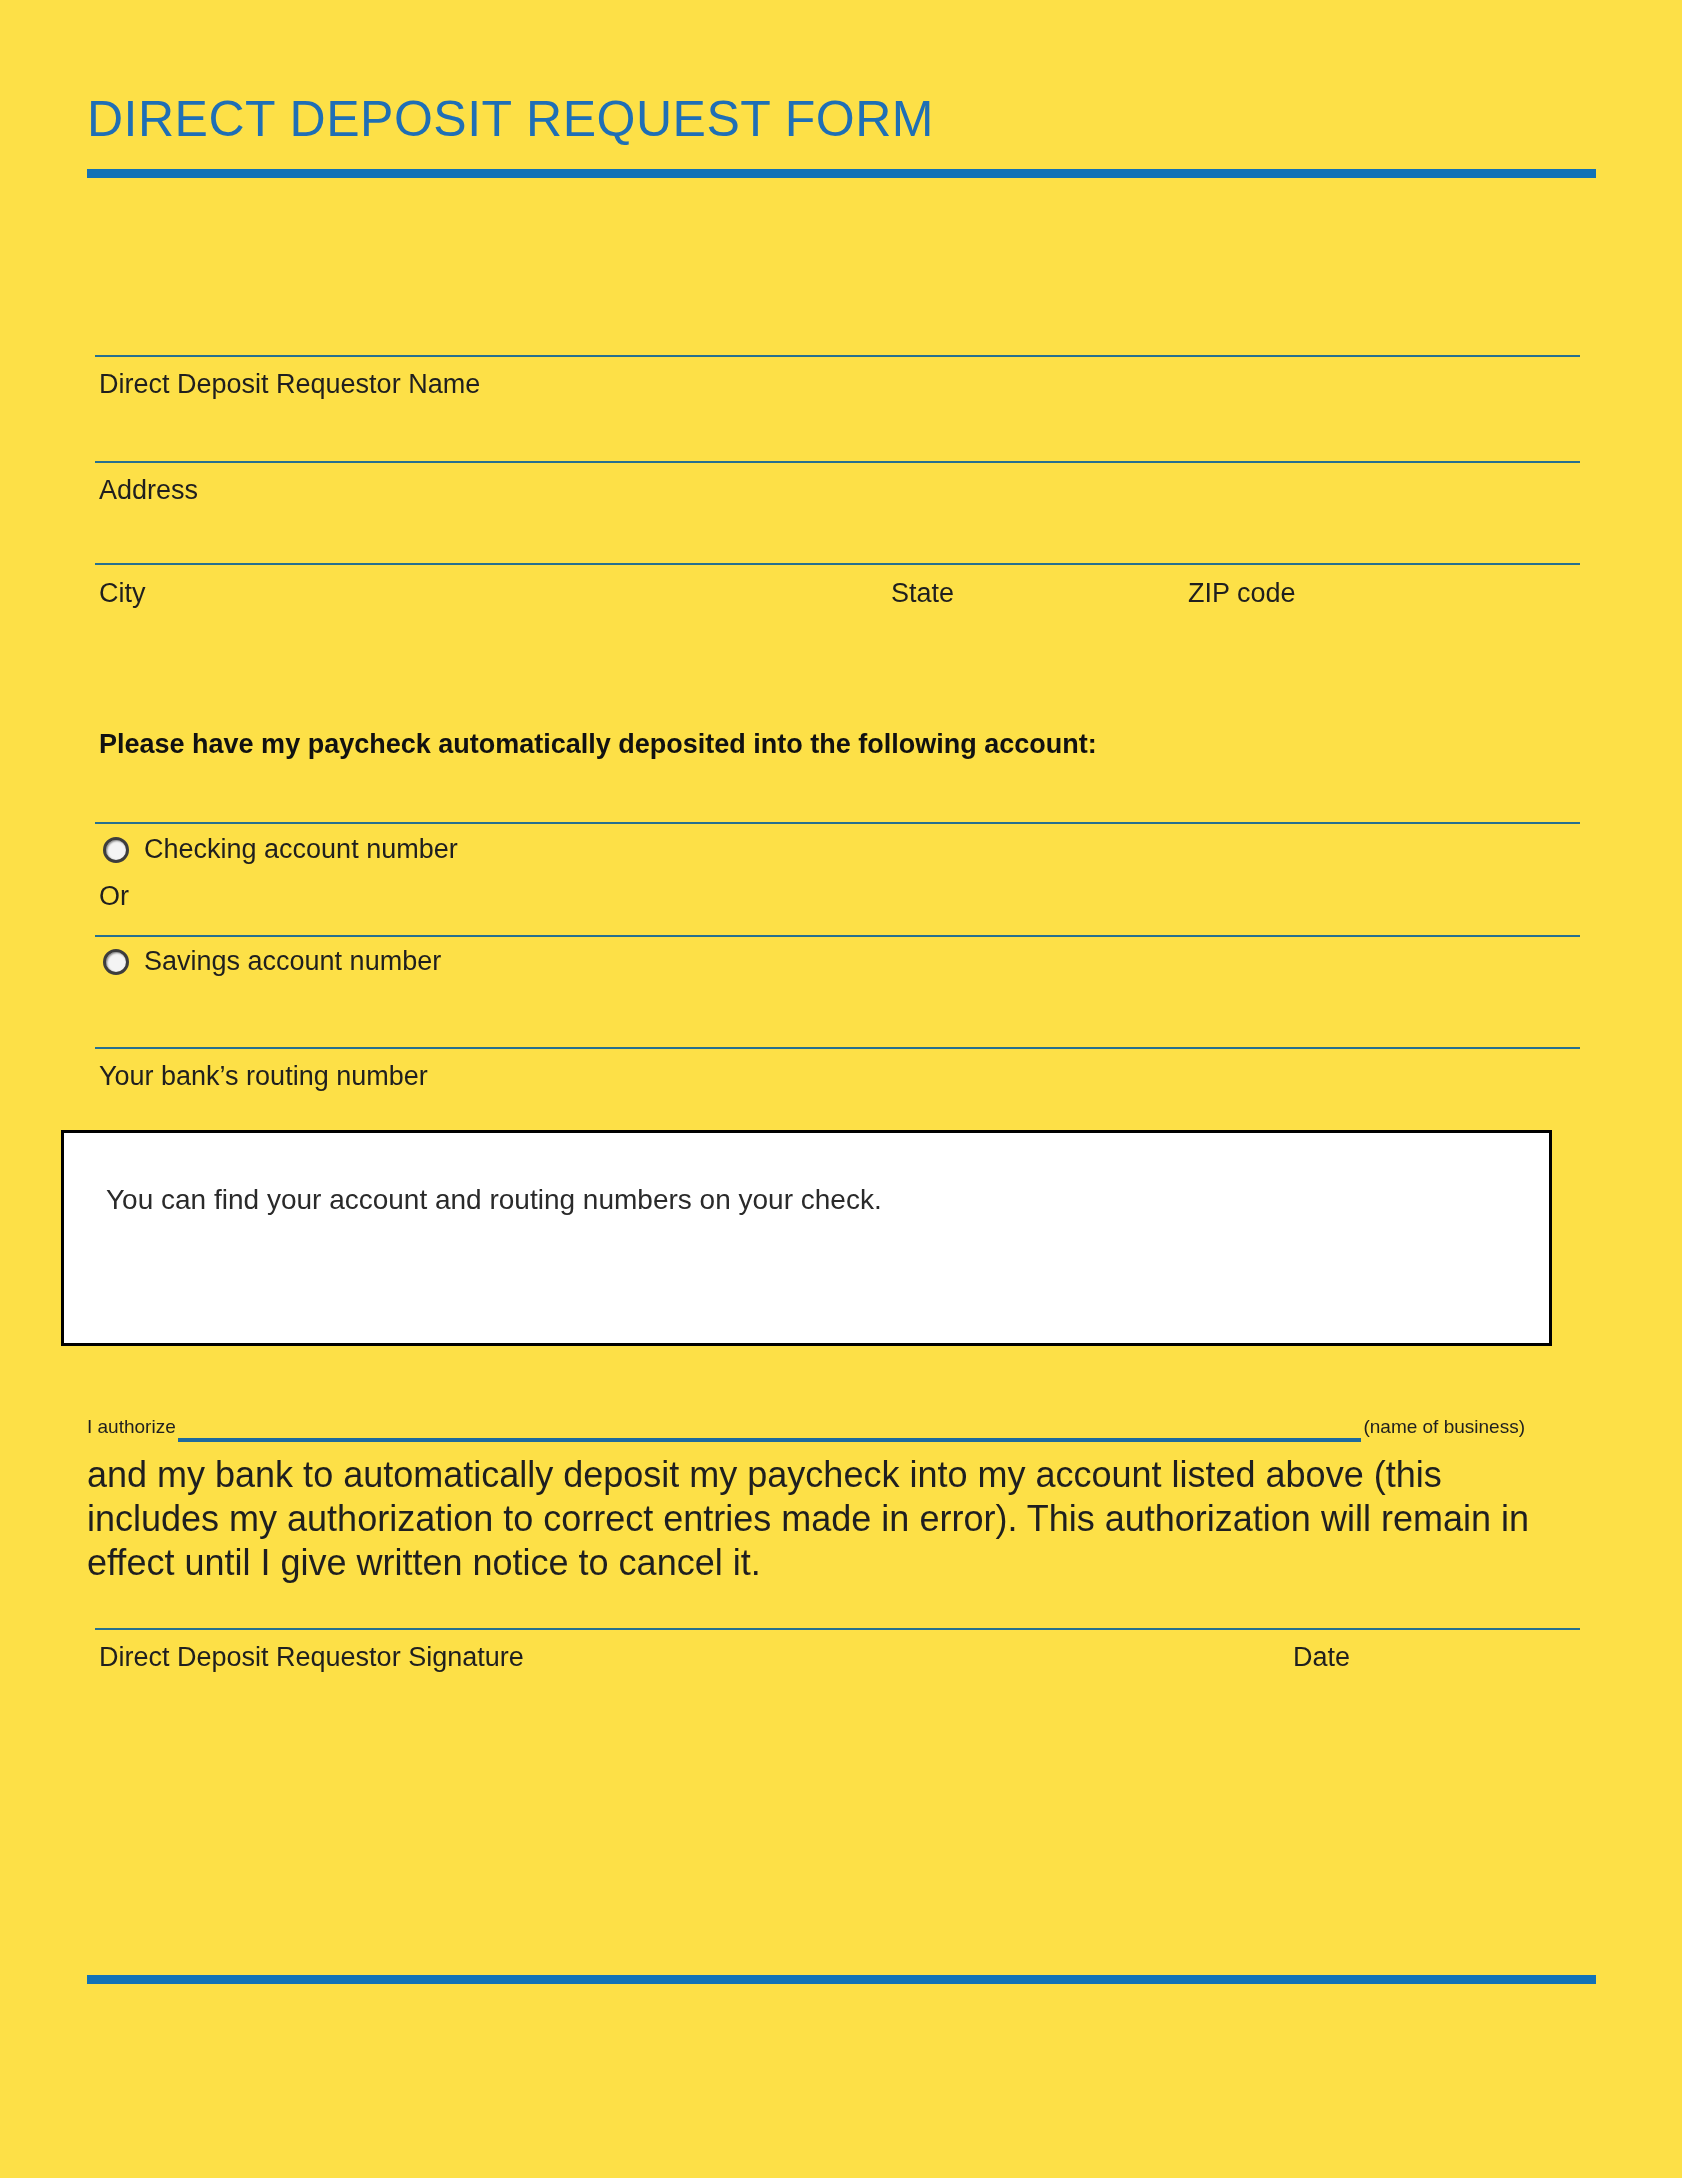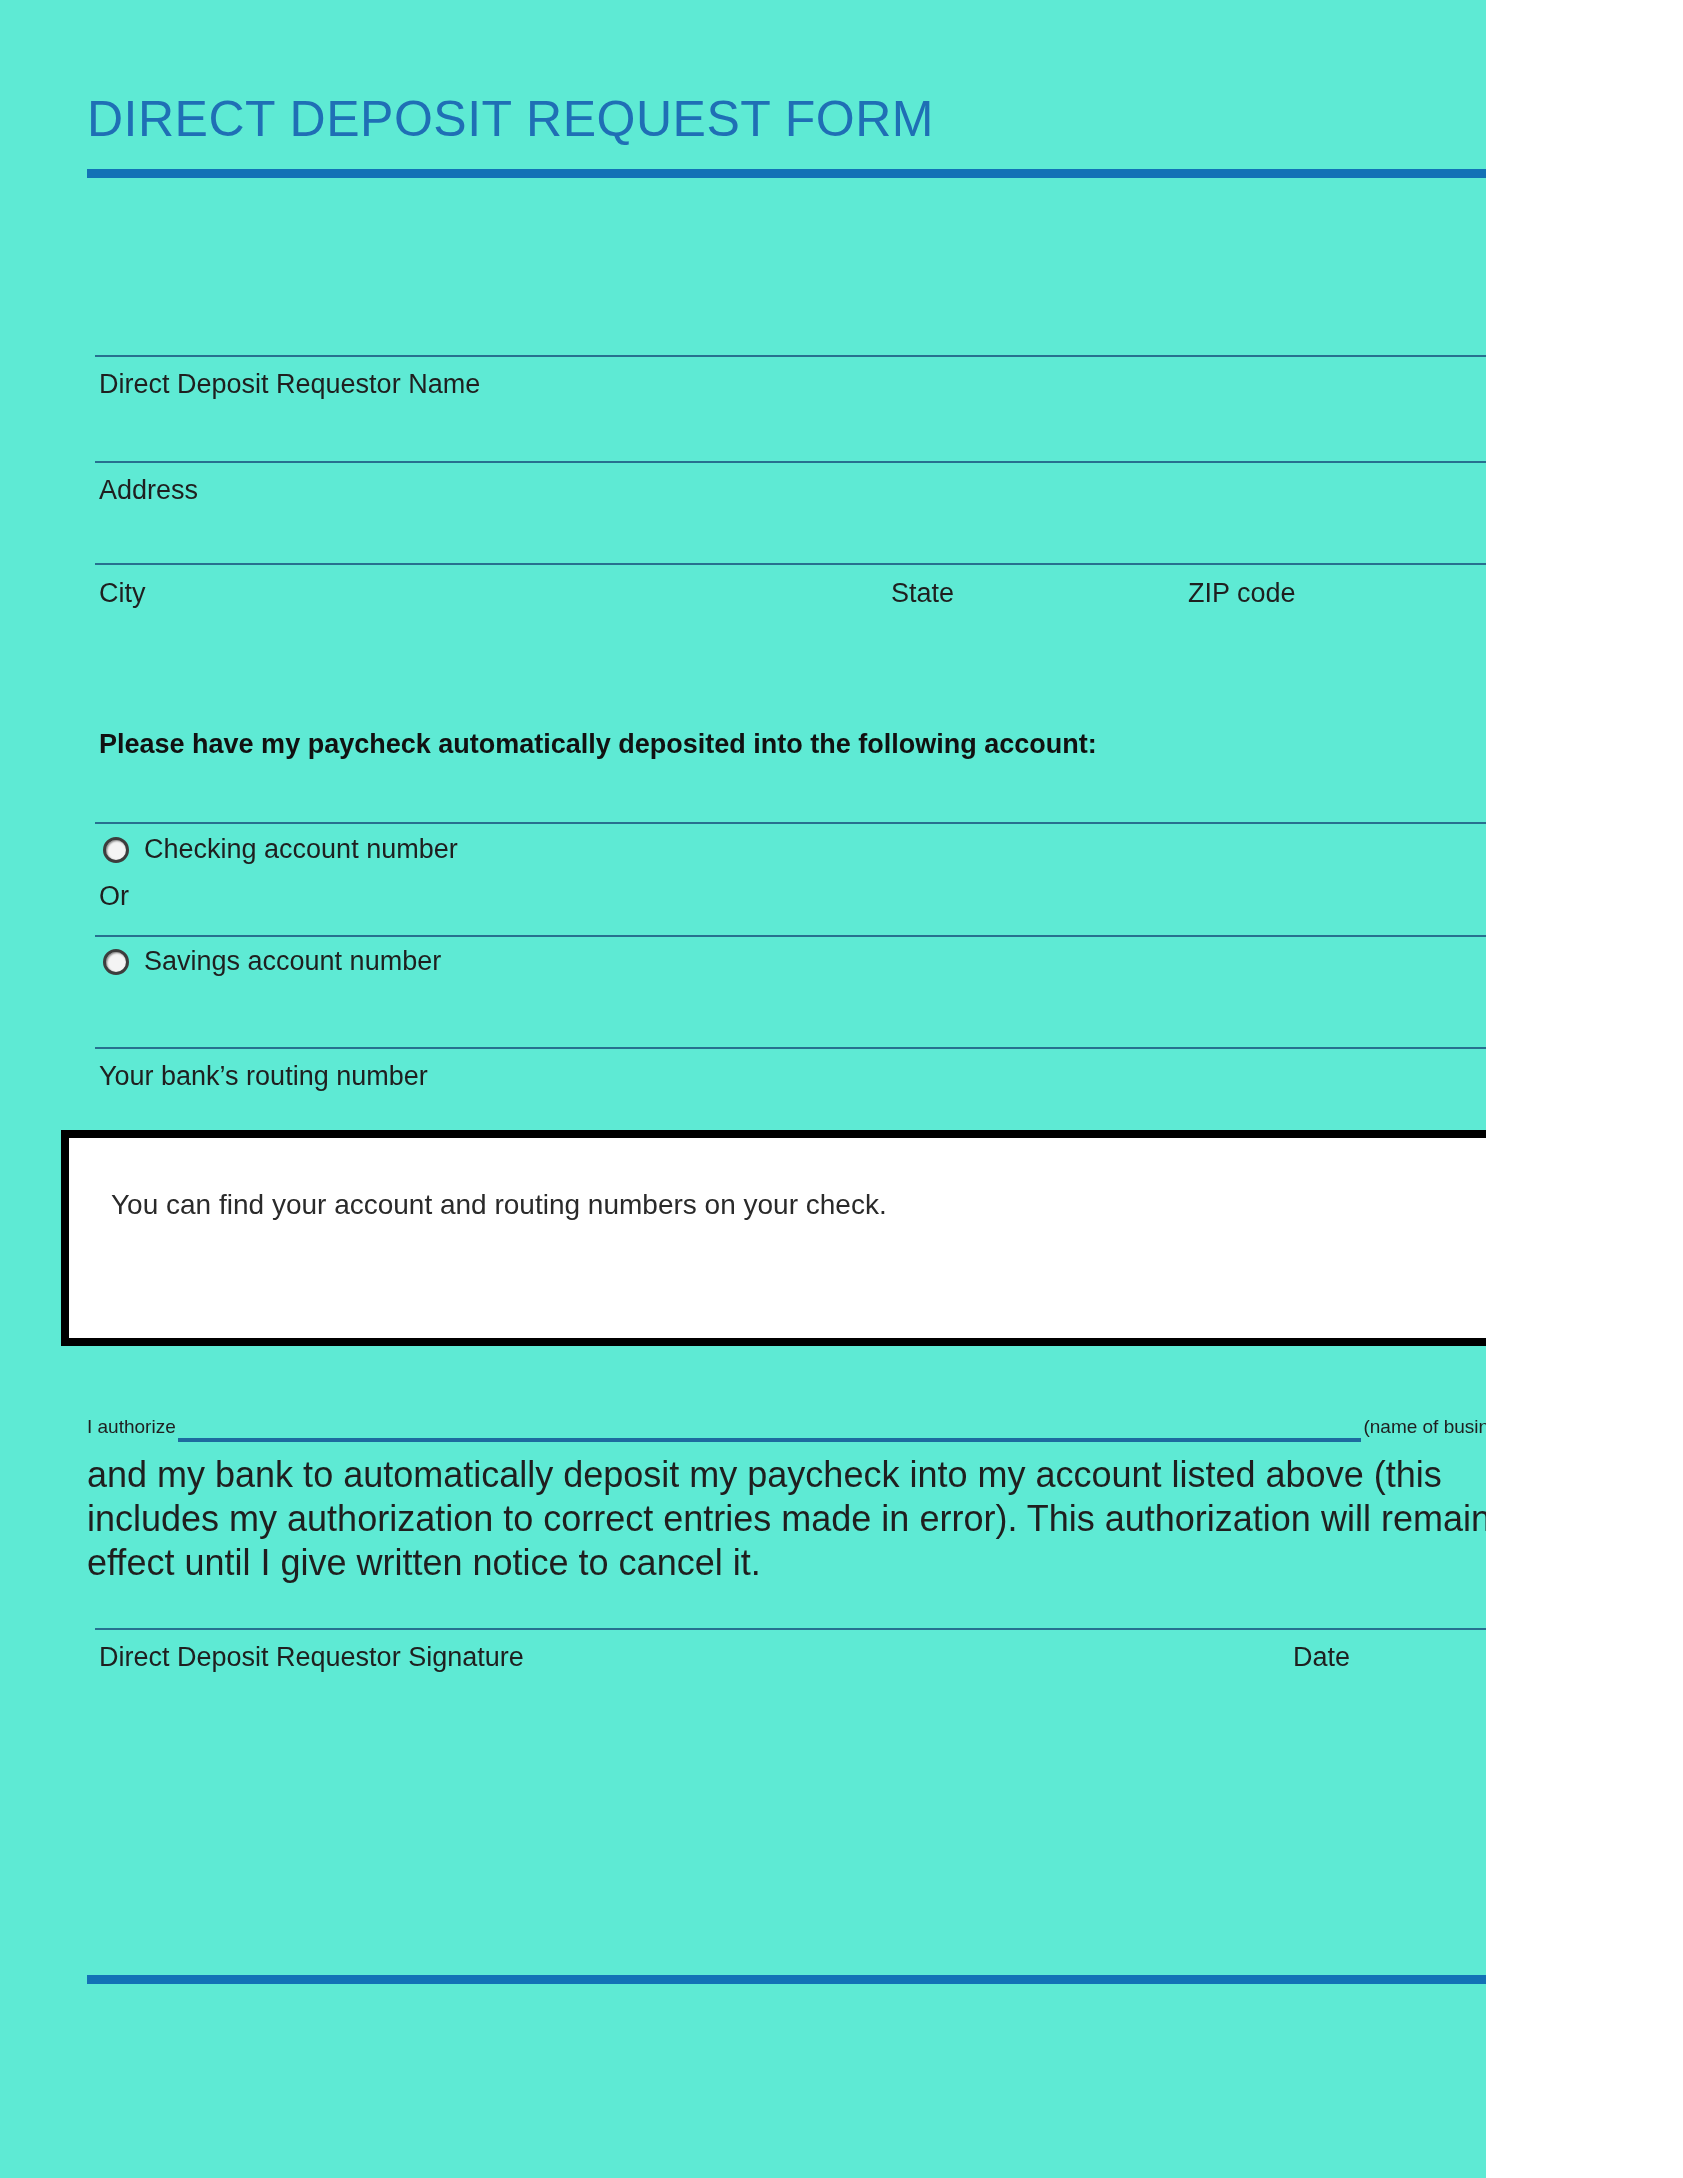--- a/index.html
+++ b/index.html
@@ -2,23 +2,23 @@
 <html><head>
 <meta charset="utf-8">
 <style>
   html, body {
     margin: 0;
     padding: 0;
     background: #ffffff;
   }
   .page {
     position: relative;
-    width: 1486px;
+    width: 1682px;
     height: 2178px;
-    background: #5eead4;
+    background: #fde047;
     font-family: "Liberation Sans", sans-serif;
     color: #1c1c1c;
     overflow: hidden;
   }
   .abs { position: absolute; }
 
   .doc-title {
     left: 87px;
     top: 91px;
     font-size: 50px;
@@ -79,21 +79,21 @@
     background: #f4f4f4;
     box-shadow: inset 1px 1px 2px rgba(0,0,0,0.45);
     flex: 0 0 auto;
   }
 
   .note-box {
     left: 61px;
     top: 1130px;
     width: 1491px;
     height: 216px;
-    border: 8px solid #000000;
+    border: 3px solid #000000;
     background: #ffffff;
     box-sizing: border-box;
   }
   .note-text {
     position: absolute;
     left: 42px;
     top: 51px;
     font-size: 28px;
     color: #2a2a2a;
     white-space: nowrap;

